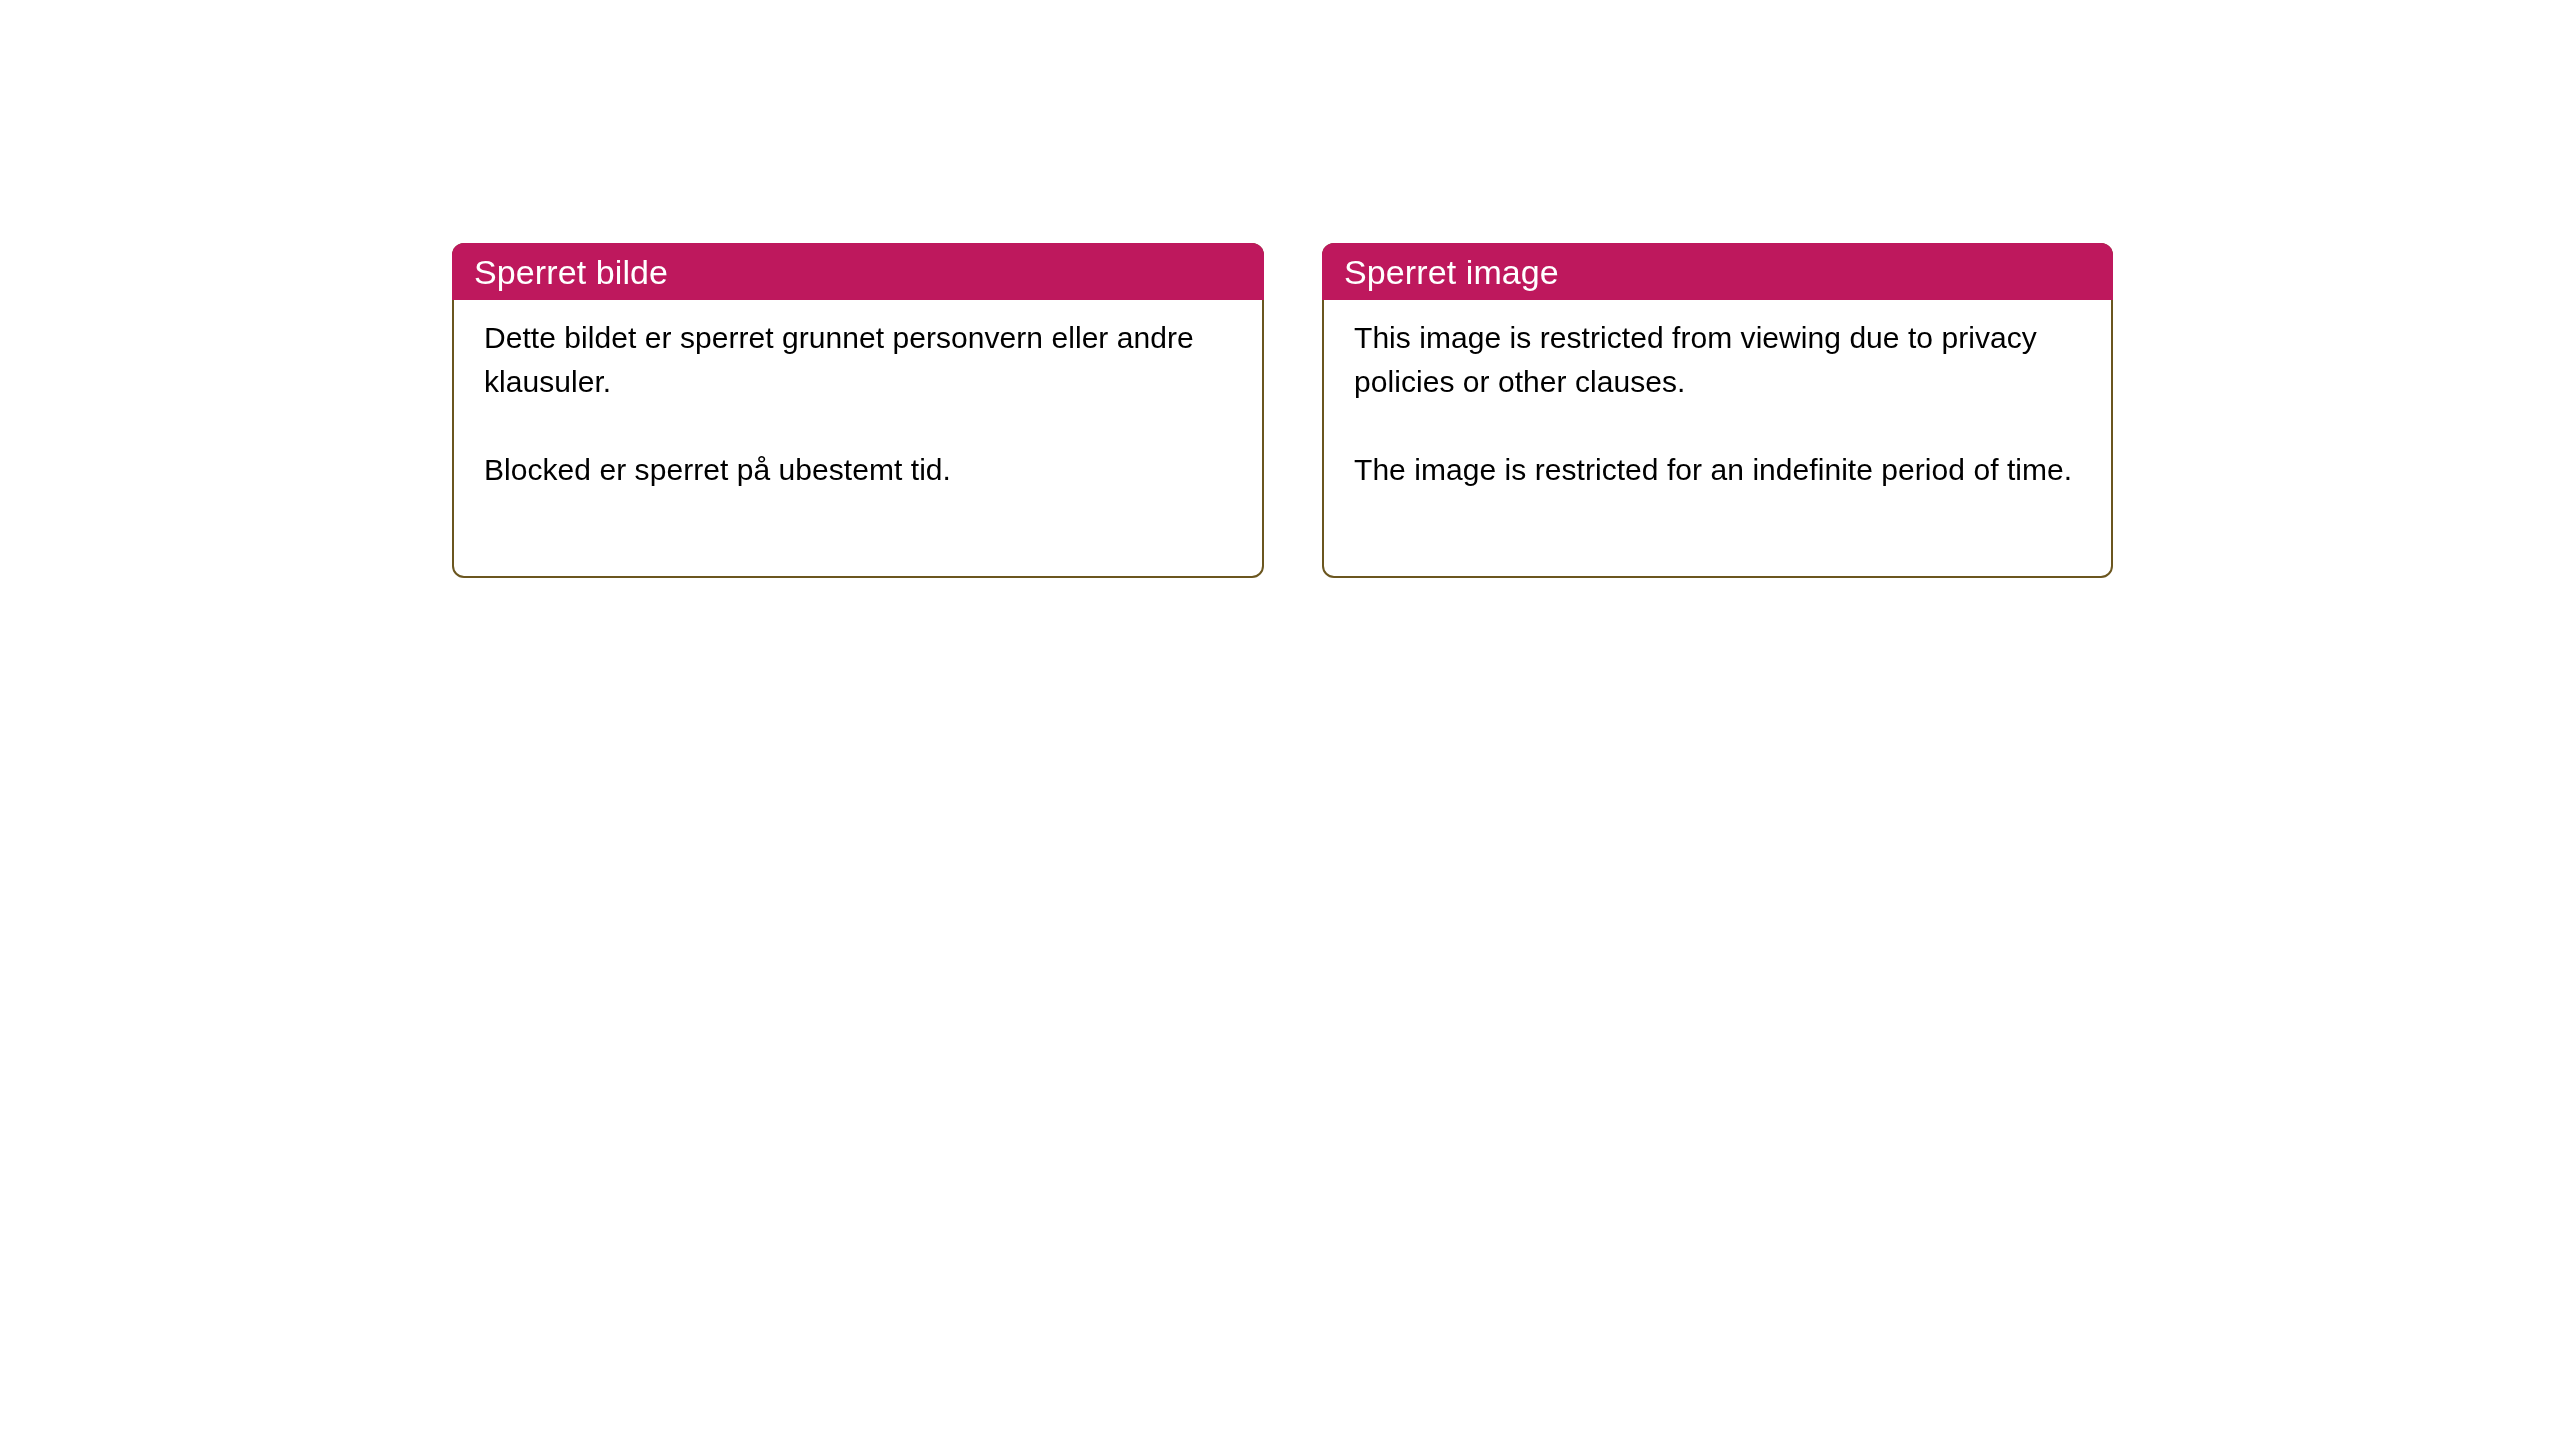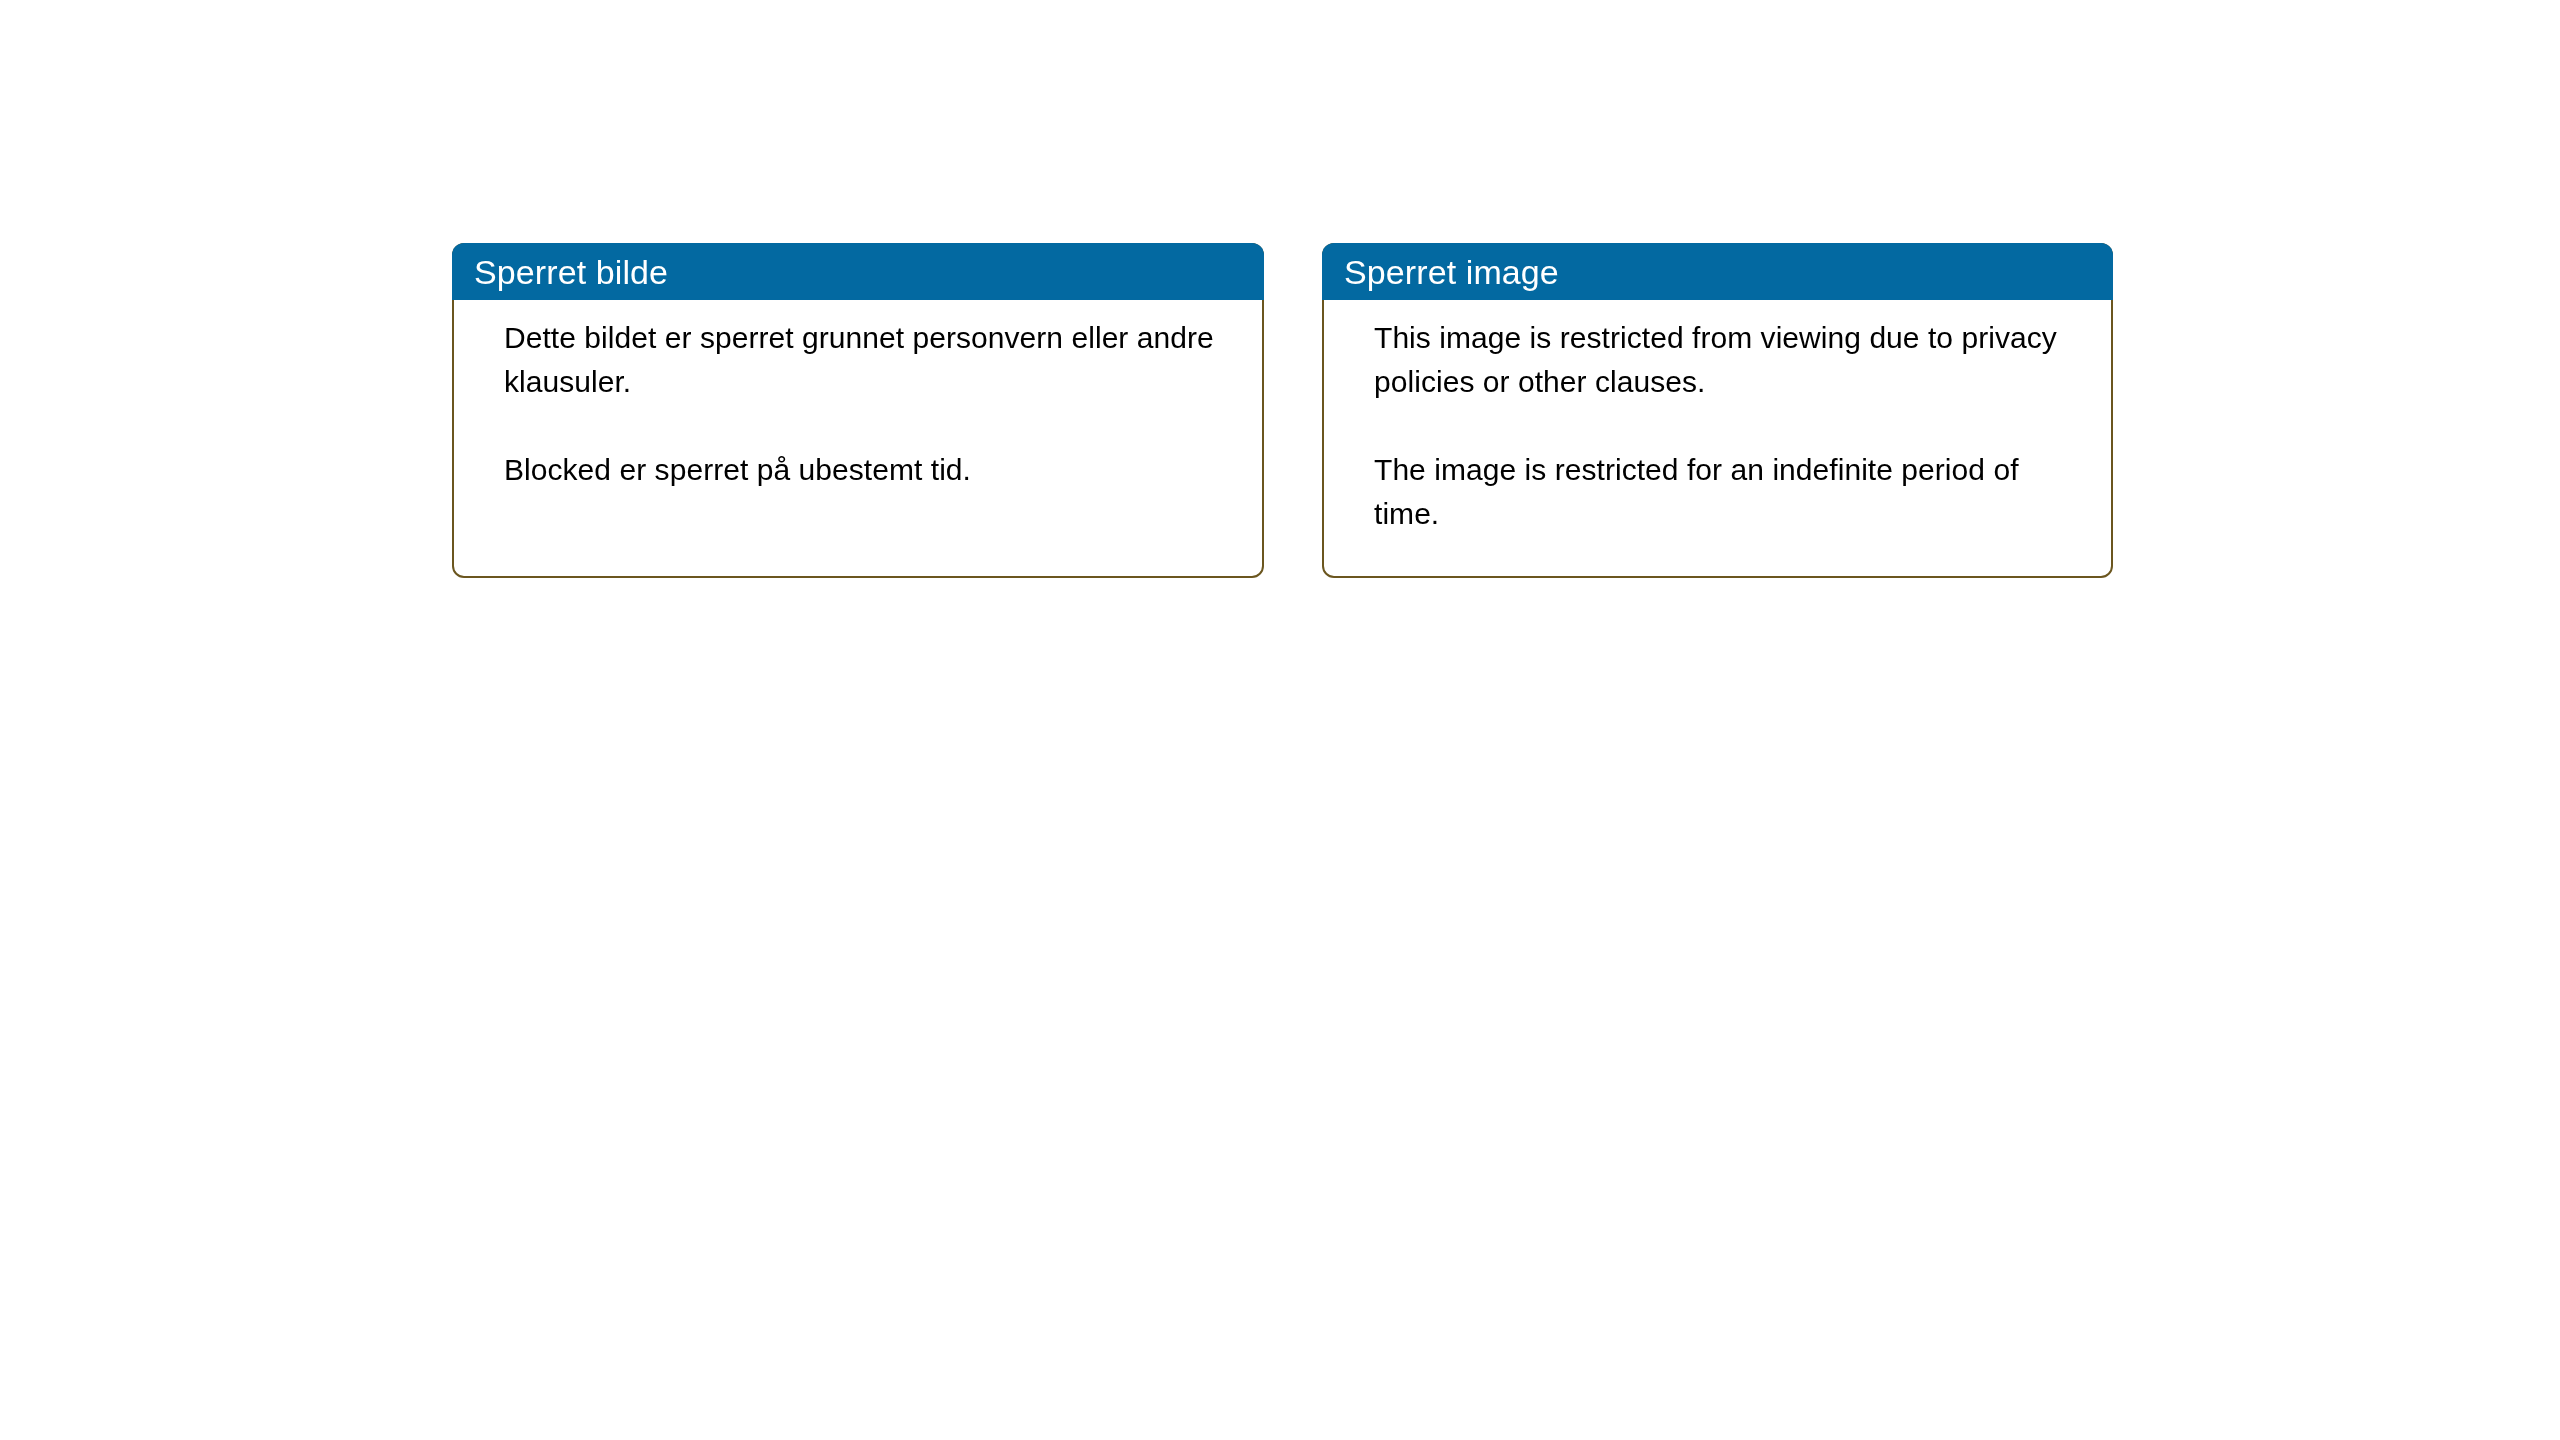--- a/index.html
+++ b/index.html
@@ -45,21 +45,21 @@
   }
   .notice-card.card-en {
     width: 791px;
   }
 
   
   .card-header {
     position: relative;
     box-sizing: border-box;
     margin: -2px -2px 0 -2px;
-    background: #0369a1;
+    background: #be185d;
     border-radius: 12px 12px 0 0;
     height: 57px;
     display: flex;
     align-items: center;
     padding: 0 0 0 22px;
     overflow: hidden;
   }
 
   .card-title {
     color: #ffffff;
@@ -67,21 +67,20 @@
     font-weight: 400;
     line-height: 40px;
     letter-spacing: 0.1px;
     white-space: nowrap;
   }
 
   .card-body {
     box-sizing: border-box;
     padding: 16px 20px 18px 30px;
     flex: 1 1 auto;
-    margin-left: 20px;
   }
 
   .card-paragraph {
     margin: 0;
     color: #000000;
     font-size: 30px;
     line-height: 44px;
     font-weight: 400;
     letter-spacing: 0.05px;
   }

